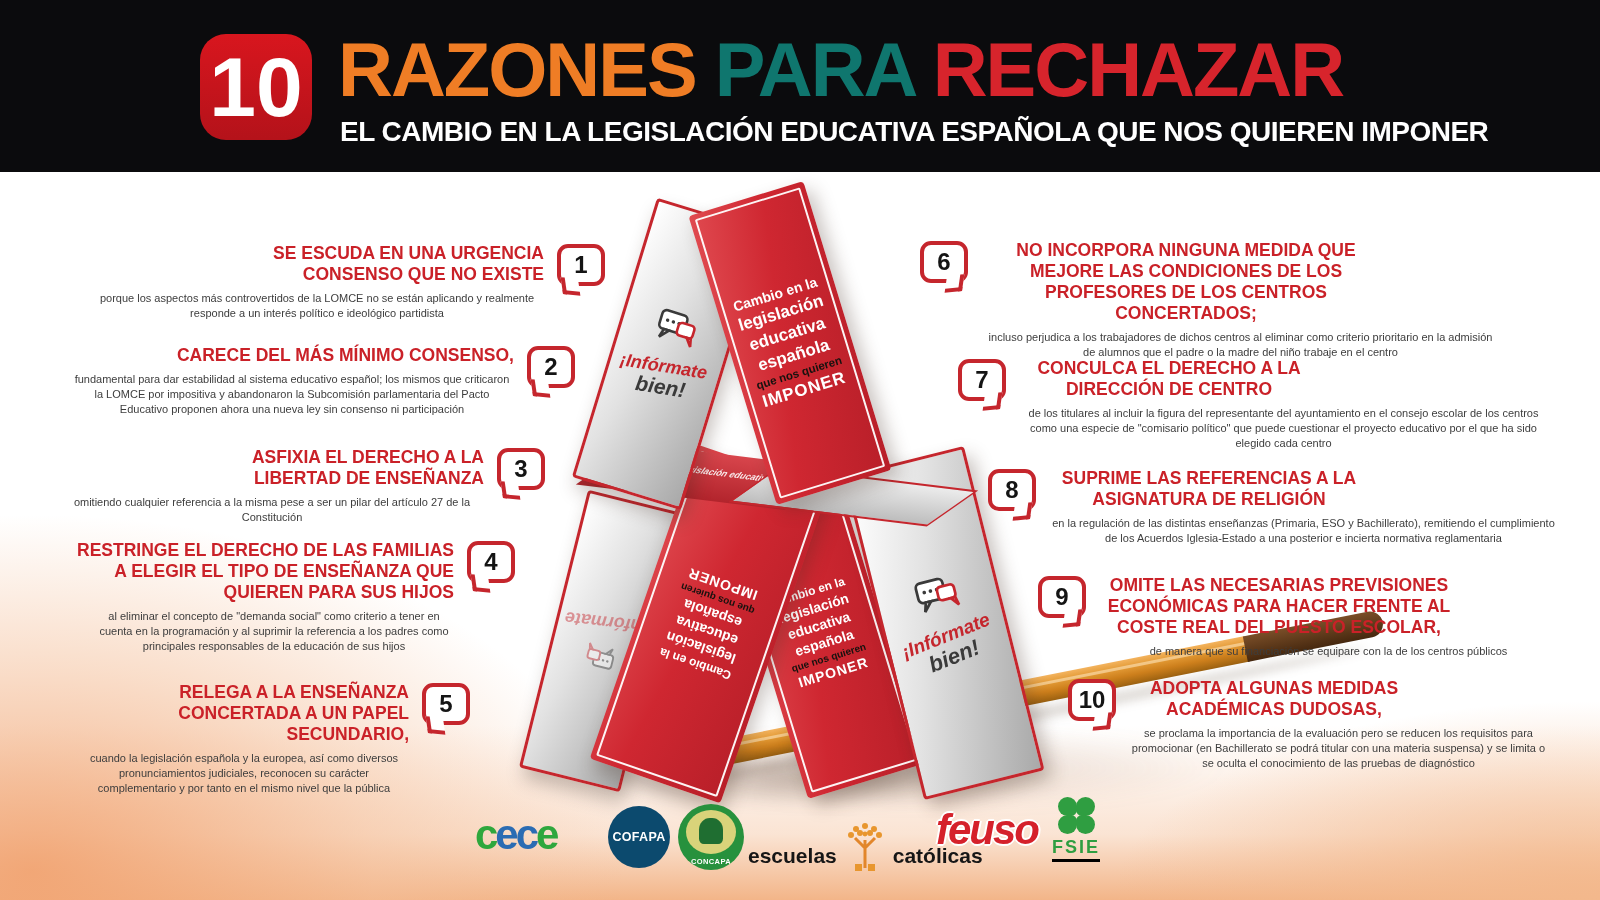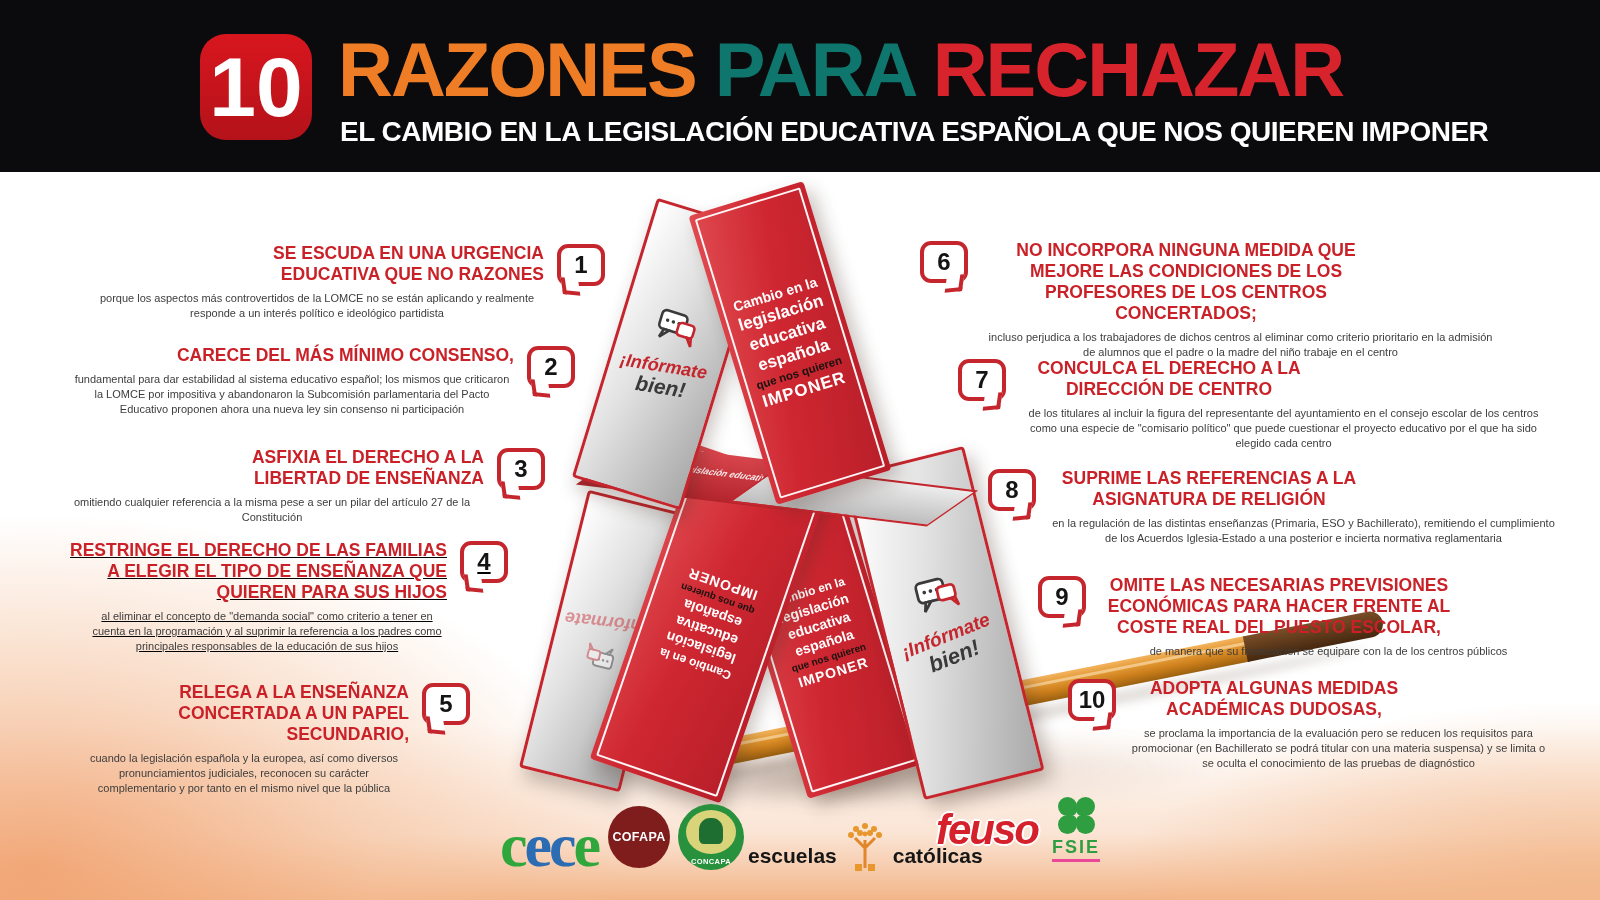--- a/index.html
+++ b/index.html
@@ -76,62 +76,62 @@
           clip-path:polygon(0 50%,100% 0,100% 100%);}
   .p-body{position:absolute;left:76px;top:0;width:538px;height:26px;
           background:linear-gradient(#f3b35e 0%,#e39a35 30%,#cd7f1c 62%,#9d6210 100%);}
   .p-body::before{content:"";position:absolute;left:0;top:6px;width:100%;height:3px;background:rgba(255,235,200,.55);}
   .p-end{position:absolute;left:612px;top:0;width:140px;height:26px;border-radius:0 13px 13px 0;
          background:linear-gradient(#7a4e28,#46280f);}
   .pencil::after{content:"";position:absolute;left:40px;top:30px;width:690px;height:12px;border-radius:50%;
          background:rgba(80,55,35,.18);filter:blur(5px);}
   
   .logo{position:absolute;z-index:3;}
-  .logo-cece{left:500px;top:814px;font-size:62px;font-weight:800;letter-spacing:-3px;line-height:1;font-family:Liberation Serif, serif;}
+  .logo-cece{left:475px;top:814px;font-size:42px;font-weight:800;letter-spacing:-3px;line-height:1;}
   .logo-cece .g{color:#2fa73d;} .logo-cece .b{color:#2b6cb3;}
-  .logo-cofapa{left:608px;top:806px;width:62px;height:62px;border-radius:50%;background:#7f1d1d;color:#fff;
+  .logo-cofapa{left:608px;top:806px;width:62px;height:62px;border-radius:50%;background:#0c4a6e;color:#fff;
                font-size:12.5px;font-weight:700;display:flex;align-items:center;justify-content:center;letter-spacing:.3px;}
   .logo-concapa{left:678px;top:804px;width:66px;height:66px;border-radius:50%;background:#27913d;position:relative;overflow:hidden;}
   .cc-in{position:absolute;left:8px;top:6px;width:50px;height:44px;border-radius:50%;background:#d9d37a;}
   .cc-fig{position:absolute;left:21px;top:14px;width:24px;height:26px;background:#1f6e31;
           border-radius:45% 45% 20% 20%;}
   .cc-txt{position:absolute;bottom:4px;width:100%;text-align:center;color:#fff;font-size:7.5px;font-weight:700;letter-spacing:.4px;}
   .logo-esc{left:748px;top:818px;display:flex;align-items:flex-end;gap:6px;color:#161616;font-size:21px;font-weight:700;}
   .logo-esc .word{padding-bottom:4px;}
   .logo-feuso{left:936px;top:806px;font-size:42px;font-weight:800;font-style:italic;color:#d5212b;letter-spacing:-2px;
       text-shadow:-2px 0 #fff,2px 0 #fff,0 -2px #fff,0 2px #fff,-1px -1px #fff,1px 1px #fff;}
   .logo-fsie{left:1044px;top:796px;width:64px;text-align:center;}
   .clover{width:38px;height:38px;margin:0 auto 3px;position:relative;}
   .clover i{position:absolute;width:19px;height:19px;background:#2f9e41;border-radius:50% 50% 6px 50%;}
   .clover i:nth-child(1){left:1px;top:1px;transform:rotate(0deg);}
   .clover i:nth-child(2){left:19px;top:1px;transform:rotate(90deg);}
   .clover i:nth-child(3){left:1px;top:19px;transform:rotate(-90deg);}
   .clover i:nth-child(4){left:19px;top:19px;transform:rotate(180deg);}
   .fsie-txt{display:inline-block;color:#2f9e41;font-weight:800;font-size:18px;letter-spacing:2px;
-            border-bottom:3px solid #ec4899;padding-bottom:1px;}
+            border-bottom:3px solid #000000;padding-bottom:1px;}
 </style>
 </head>
 <body>
 
 <div class="poster">
   <div class="bg"></div>
 
   <div class="header">
     <div class="badge10">10</div>
     <div class="title">
       <span class="t-orange">RAZONES</span>
       <span class="t-white">PARA</span>
       <span class="t-red">RECHAZAR</span>
     </div>
     <div class="subtitle">EL CAMBIO EN LA LEGISLACIÓN EDUCATIVA ESPAÑOLA QUE NOS QUIEREN IMPONER</div>
   </div>
 
   <div class="item left" style="left:90px;top:243px;width:515px;">
     <div class="txt">
-      <div class="heading" style="max-width:350px;">SE ESCUDA EN UNA URGENCIA EDUCATIVA QUE NO RAZONES</div>
+      <div class="heading" style="max-width:350px;">SE ESCUDA EN UNA URGENCIA CONSENSO QUE NO EXISTE</div>
       <div class="body">porque los aspectos más controvertidos de la LOMCE no se están aplicando y realmente responde a un interés político e ideológico partidista</div>
     </div>
     <div class="nbadge">
         <span>1</span>
       </div>
   </div>
 
   <div class="item left" style="left:70px;top:345px;width:505px;">
     <div class="txt">
       <div class="heading" style="max-width:420px;">CARECE DEL MÁS MÍNIMO CONSENSO,</div>
@@ -145,21 +145,21 @@
   <div class="item left" style="left:60px;top:447px;width:485px;">
     <div class="txt">
       <div class="heading" style="max-width:300px;">ASFIXIA EL DERECHO A LA LIBERTAD DE ENSEÑANZA</div>
       <div class="body">omitiendo cualquier referencia a la misma pese a ser un pilar del artículo 27 de la Constitución</div>
     </div>
     <div class="nbadge">
         <span>3</span>
       </div>
   </div>
 
-  <div class="item left" style="left:48px;top:540px;width:460px;text-decoration:underline;">
+  <div class="item left" style="left:55px;top:540px;width:460px;">
     <div class="txt">
       <div class="heading" style="max-width:380px;">RESTRINGE EL DERECHO DE LAS FAMILIAS A ELEGIR EL TIPO DE ENSEÑANZA QUE QUIEREN PARA SUS HIJOS</div>
       <div class="body" style="max-width:360px;margin-left:auto;">al eliminar el concepto de "demanda social" como criterio a tener en cuenta en la programación y al suprimir la referencia a los padres como principales responsables de la educación de sus hijos</div>
     </div>
     <div class="nbadge">
         <span>4</span>
       </div>
   </div>
 
   <div class="item left" style="left:45px;top:682px;width:425px;">

